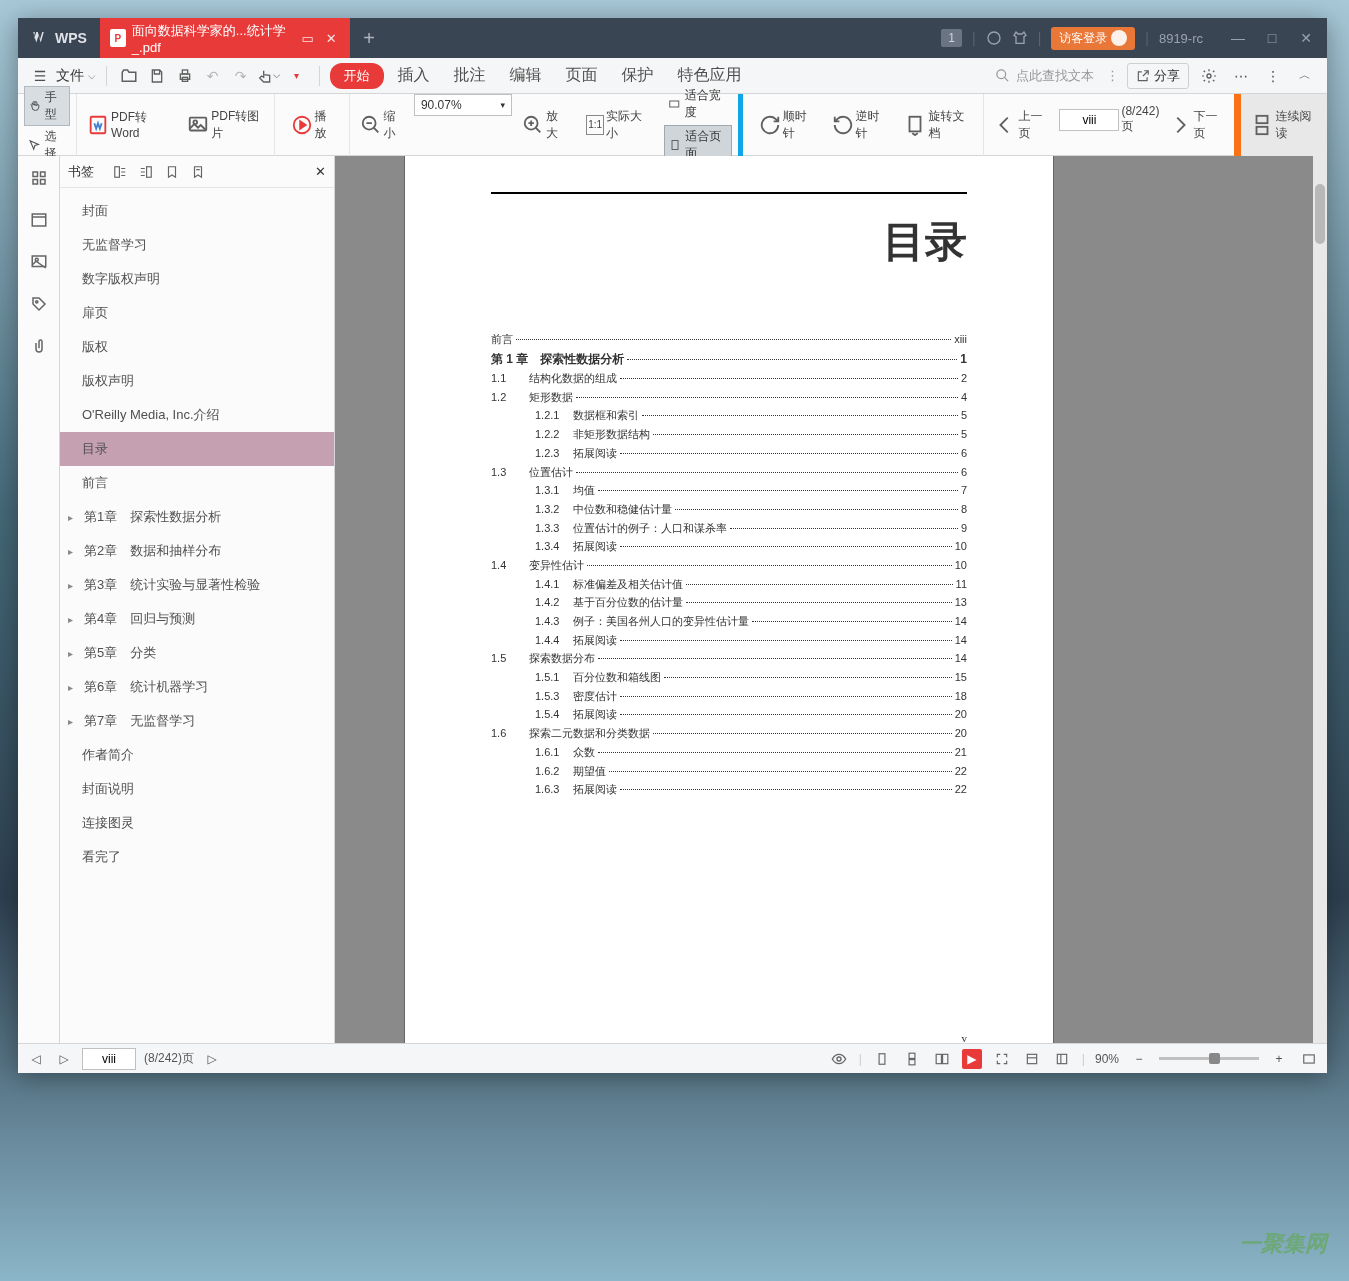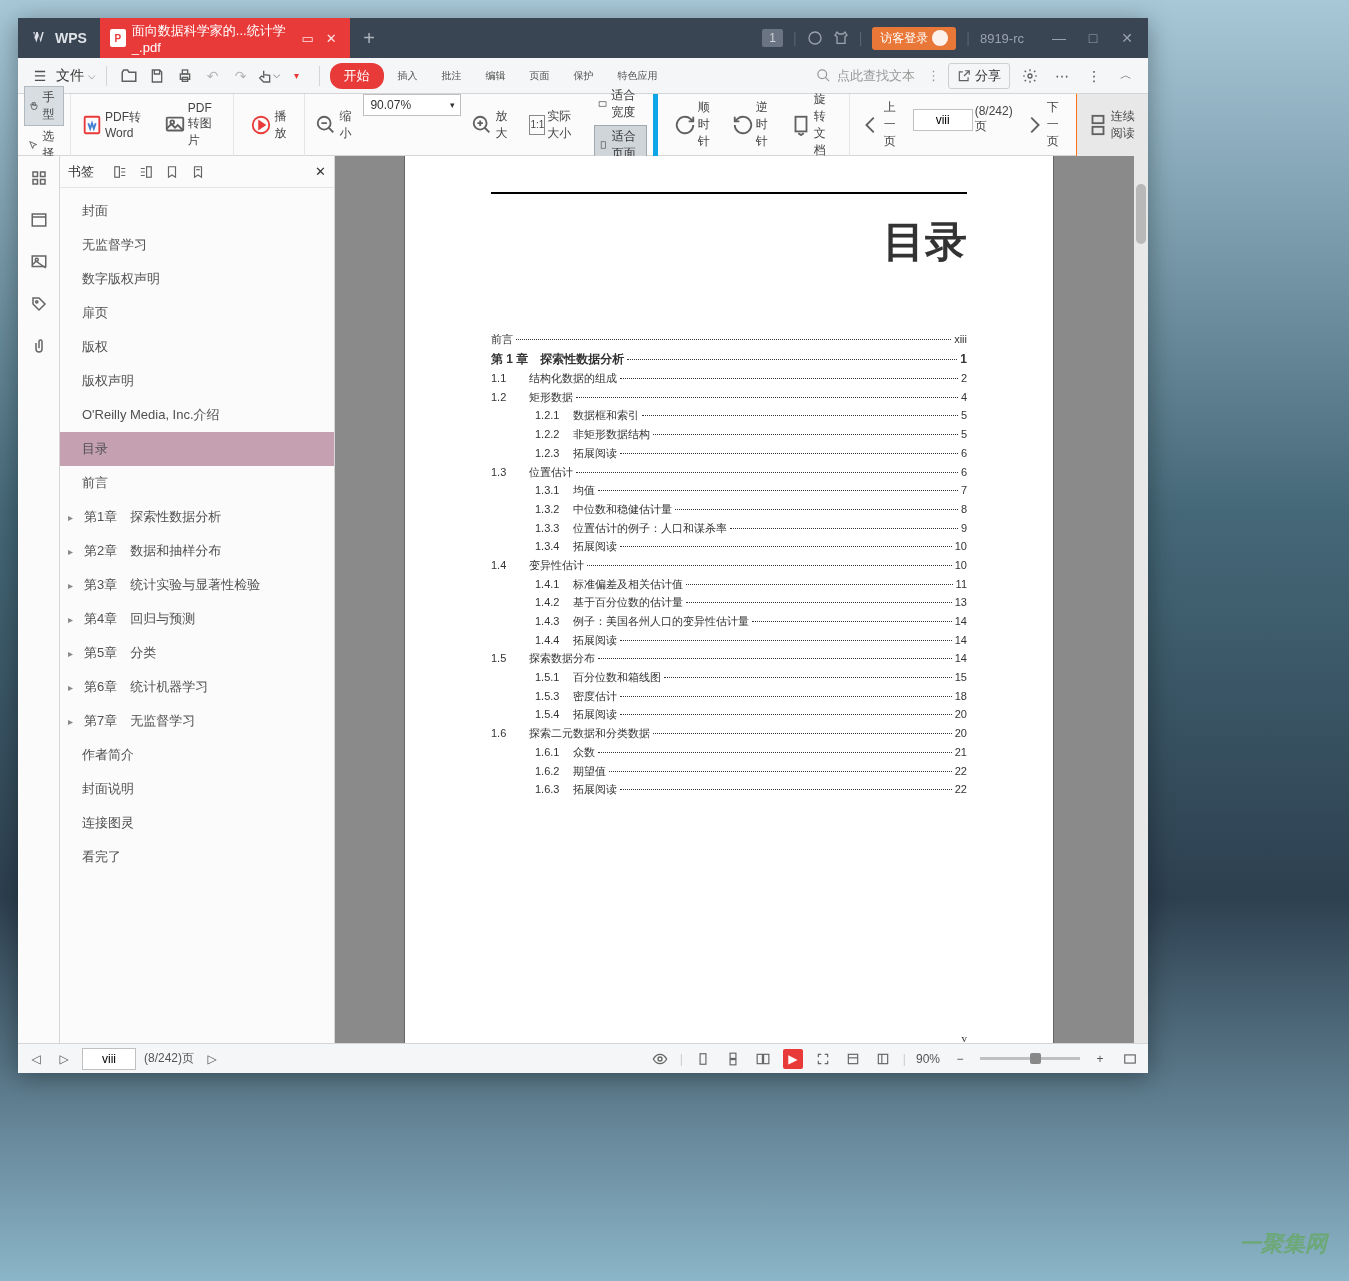--- a/index.html
+++ b/index.html
@@ -1,17 +1,17 @@
 <!DOCTYPE html>
 <html><head>
 <meta charset="utf-8">
 <style>
 *{margin:0;padding:0;box-sizing:border-box;font-family:"Microsoft YaHei",Arial,sans-serif}
 body{width:1349px;height:1281px;background:linear-gradient(180deg,#a8c8d8 0%,#456878 40%,#2d4050 70%,#8bb5c8 100%);overflow:hidden;position:relative;font-size:14px;color:#333}
-.window{position:absolute;left:18px;top:18px;width:1130px;height:1055px;background:#fff;box-shadow:0 4px 24px rgba(0,0,0,.35);display:flex;flex-direction:column}
+.window{position:absolute;left:18px;top:18px;width:1309px;height:1055px;background:#fff;box-shadow:0 4px 24px rgba(0,0,0,.35);display:flex;flex-direction:column}
 .titlebar{height:40px;background:#3a4553;display:flex;align-items:center;color:#cfd3d8}
 .wps-logo{width:82px;display:flex;align-items:center;justify-content:center;gap:6px;font-weight:600;color:#e0e3e8}
 .wps-logo svg{width:18px;height:18px;fill:#e0e3e8}
 .tab-active{background:#e93a3a;height:40px;display:flex;align-items:center;padding:0 10px;color:#fff;font-size:13px;gap:6px;max-width:250px}
 .tab-active .pdf-ic{width:18px;height:18px;background:#fff;border-radius:2px;display:flex;align-items:center;justify-content:center;color:#e93a3a;font-size:10px;font-weight:bold}
 .tab-close,.tab-win{width:20px;height:20px;display:flex;align-items:center;justify-content:center;cursor:pointer;opacity:.85}
 .tab-add{width:38px;display:flex;align-items:center;justify-content:center;color:#aeb4bb;font-size:20px;cursor:pointer}
 .titlebar-right{margin-left:auto;display:flex;align-items:center;gap:10px;padding-right:4px}
 .badge-num{background:#6a7482;color:#cfd3d8;padding:2px 7px;border-radius:2px;font-size:12px}
 .sep{color:#5a6370}
@@ -19,37 +19,37 @@
 .login-btn{background:#e97838;color:#fff;padding:3px 8px;border-radius:3px;font-size:12px;display:flex;align-items:center;gap:4px}
 .login-btn .av{width:16px;height:16px;background:#fff;border-radius:50%;opacity:.9}
 .version{color:#9aa2ad;font-size:13px}
 .win-ctrl{display:flex;margin-left:8px}
 .win-ctrl div{width:34px;height:40px;display:flex;align-items:center;justify-content:center;color:#9aa2ad;cursor:pointer}
 .menubar{height:36px;background:#f5f6f7;border-bottom:1px solid #d5d5d5;display:flex;align-items:center;padding:0 10px;gap:4px}
 .menu-ic{width:24px;height:24px;display:flex;align-items:center;justify-content:center;color:#505050;cursor:pointer}
 .menu-file{display:flex;align-items:center;gap:4px;cursor:pointer}
 .menu-sep{width:1px;height:20px;background:#d5d5d5;margin:0 6px}
 .menu-pill{background:#e93a3a;color:#fff;padding:4px 14px;border-radius:12px;font-size:13px}
-.menu-item{padding:4px 10px;color:#505050;cursor:pointer;font-size:10px}
+.menu-item{padding:4px 10px;color:#505050;cursor:pointer;font-size:16px}
 .menubar-right{margin-left:auto;display:flex;align-items:center;gap:8px}
 .search-box{display:flex;align-items:center;color:#999;gap:6px;font-size:13px}
 .share-btn{display:flex;align-items:center;gap:4px;padding:3px 8px;border:1px solid #d0d0d0;border-radius:3px;font-size:13px}
 .toolbar{height:62px;background:#fbfbfb;border-bottom:1px solid #d5d5d5;display:flex;align-items:center}
 .tb-group{display:flex;flex-direction:column;align-items:center;padding:4px 6px;border-right:1px solid #e5e5e5;height:62px;justify-content:center}
 .tb-stack div{display:flex;align-items:center;gap:4px;font-size:12px;color:#444;padding:2px 4px;cursor:pointer}
 .tb-btn{display:flex;flex-direction:row;align-items:center;gap:2px;padding:4px 10px;cursor:pointer;font-size:12px;color:#444}
 .tb-ic{width:24px;height:24px;display:flex;align-items:center;justify-content:center}
 .tb-ic svg{width:22px;height:22px}
 .zoom-in{width:98px;height:22px;border:1px solid #c0c0c0;padding:0 6px;font-size:12px;display:flex;align-items:center;justify-content:space-between;background:#fff}
 .tb-fit{display:flex;flex-direction:column;gap:2px;padding:4px 6px}
 .tb-fit div{display:flex;align-items:center;gap:4px;font-size:12px;padding:2px 4px;cursor:pointer}
 .tb-fit .active{background:#d0d5da;border:1px solid #a0a8b0}
 .page-in{width:60px;height:22px;border:1px solid #c0c0c0;text-align:center;font-size:12px;background:#fff}
 .page-meta{font-size:12px;color:#444;margin-left:2px}
-.tb-last{background:#e8e8e8;border-left:1px solid #f97316}
+.tb-last{background:#e8e8e8;border-left:7px solid #f97316}
 .content{flex:1;display:flex;overflow:hidden}
 .leftbar{width:42px;background:#fbfbfb;border-right:1px solid #d5d5d5;display:flex;flex-direction:column;align-items:center;padding-top:10px;gap:18px}
 .leftbar div{width:24px;height:24px;display:flex;align-items:center;justify-content:center;color:#666;cursor:pointer}
 .sidebar{width:275px;background:#fbfbfb;border-right:1px solid #d5d5d5;display:flex;flex-direction:column}
 .sb-head{height:32px;display:flex;align-items:center;padding:0 8px;border-bottom:1px solid #e5e5e5;gap:8px}
 .sb-head span{font-size:13px;color:#333}
 .sb-head-ic{display:flex;gap:6px;margin-left:8px}
 .sb-head-ic div{width:20px;height:20px;display:flex;align-items:center;justify-content:center;color:#666;cursor:pointer}
 .sb-close{margin-left:auto;color:#888;cursor:pointer;font-size:16px}
 .sb-list{flex:1;overflow:auto;padding:6px 0}

